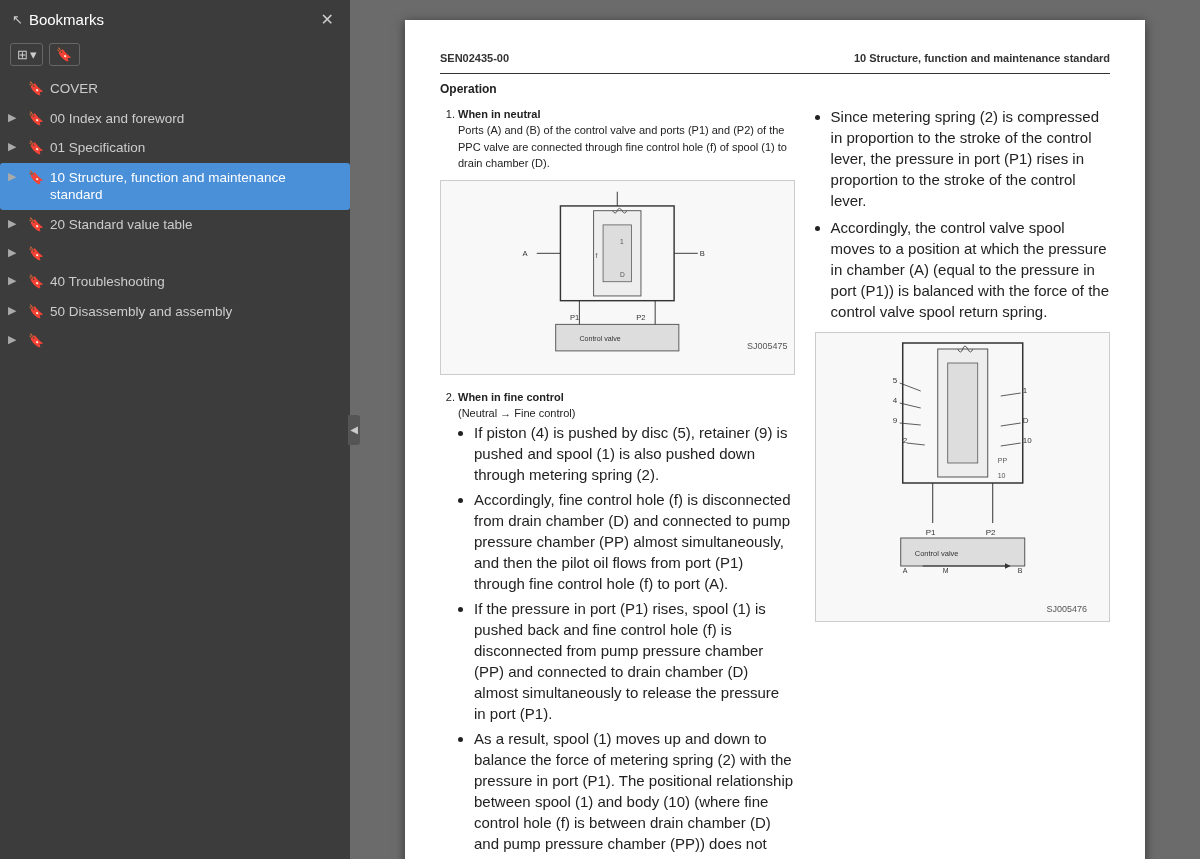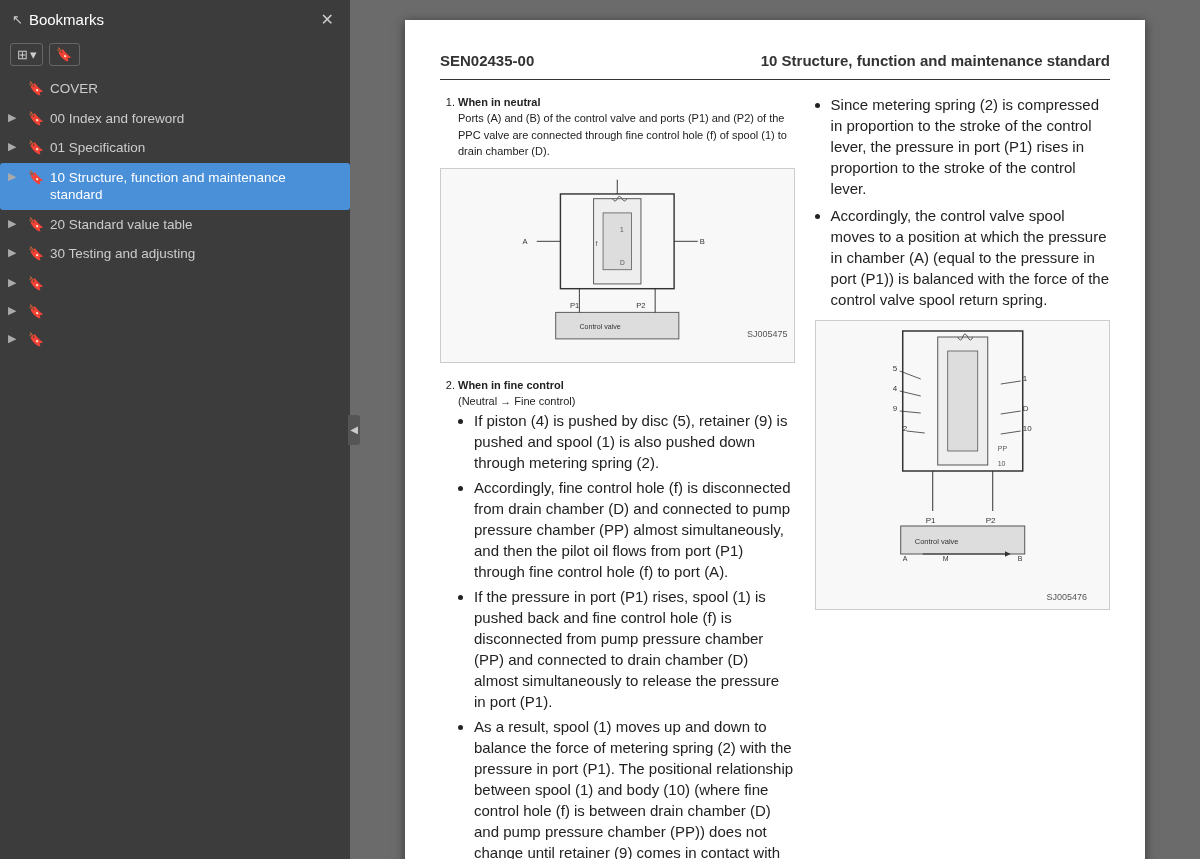--- a/index.html
+++ b/index.html
@@ -166,22 +166,22 @@
       color: #222;
       line-height: 1.5;
       position: relative;
     }
 
     .doc-header {
       display: flex;
       justify-content: space-between;
       border-bottom: 1px solid #333;
       padding-bottom: 6px;
-      margin-bottom: 14px;
-      font-size: 15px;
+      margin-bottom: 6px;
+      font-size: 11px;
       font-weight: bold;
     }
 
     .doc-header-left { color: #333; }
     .doc-header-right { color: #333; }
 
     .section-title {
       font-size: 12px;
       font-weight: bold;
       margin-bottom: 8px;
@@ -345,31 +345,32 @@
 
     <div class="bookmark-item">
       <span class="bookmark-expand">▶</span>
       <span class="bookmark-icon">🔖</span>
       <span class="bookmark-label">20 Standard value table</span>
     </div>
 
     <div class="bookmark-item">
       <span class="bookmark-expand">▶</span>
       <span class="bookmark-icon">🔖</span>
-      <span class="bookmark-label">30 Testing and adjusting</span>
-    </div>
-
-    <div class="bookmark-item">
-      <span class="bookmark-expand">▶</span>
-      <span class="bookmark-icon">🔖</span>
-    </div>
-
-    <div class="bookmark-item">
-      <span class="bookmark-expand">▶</span>
-      <span class="bookmark-icon">🔖</span>
+    </div>
+
+    <div class="bookmark-item">
+      <span class="bookmark-expand">▶</span>
+      <span class="bookmark-icon">🔖</span>
+      <span class="bookmark-label">40 Troubleshooting</span>
+    </div>
+
+    <div class="bookmark-item">
+      <span class="bookmark-expand">▶</span>
+      <span class="bookmark-icon">🔖</span>
+      <span class="bookmark-label">50 Disassembly and assembly</span>
     </div>
 
     <div class="bookmark-item">
       <span class="bookmark-expand">▶</span>
       <span class="bookmark-icon">🔖</span>
     </div>
 
   </div>
 
   <div id="collapse-arrow">◀</div>
@@ -378,20 +379,21 @@
 <div id="main-content">
   <div id="page-container">
     <div id="document-page">
 
 
       <div class="doc-header">
         <span class="doc-header-left">SEN02435-00</span>
         <span class="doc-header-right">10 Structure, function and maintenance standard</span>
       </div>
 
+      <div class="section-title">Operation</div>
 
       <div class="content-columns">
 
         <div class="col-left">
           <ol class="op-list">
             <li>
               <span class="op-subheading">When in neutral</span><br>
               <span>Ports (A) and (B) of the control valve and ports (P1) and (P2) of the PPC valve are connected through fine control hole (f) of spool (1) to drain chamber (D).</span>
             </li>
           </ol>

